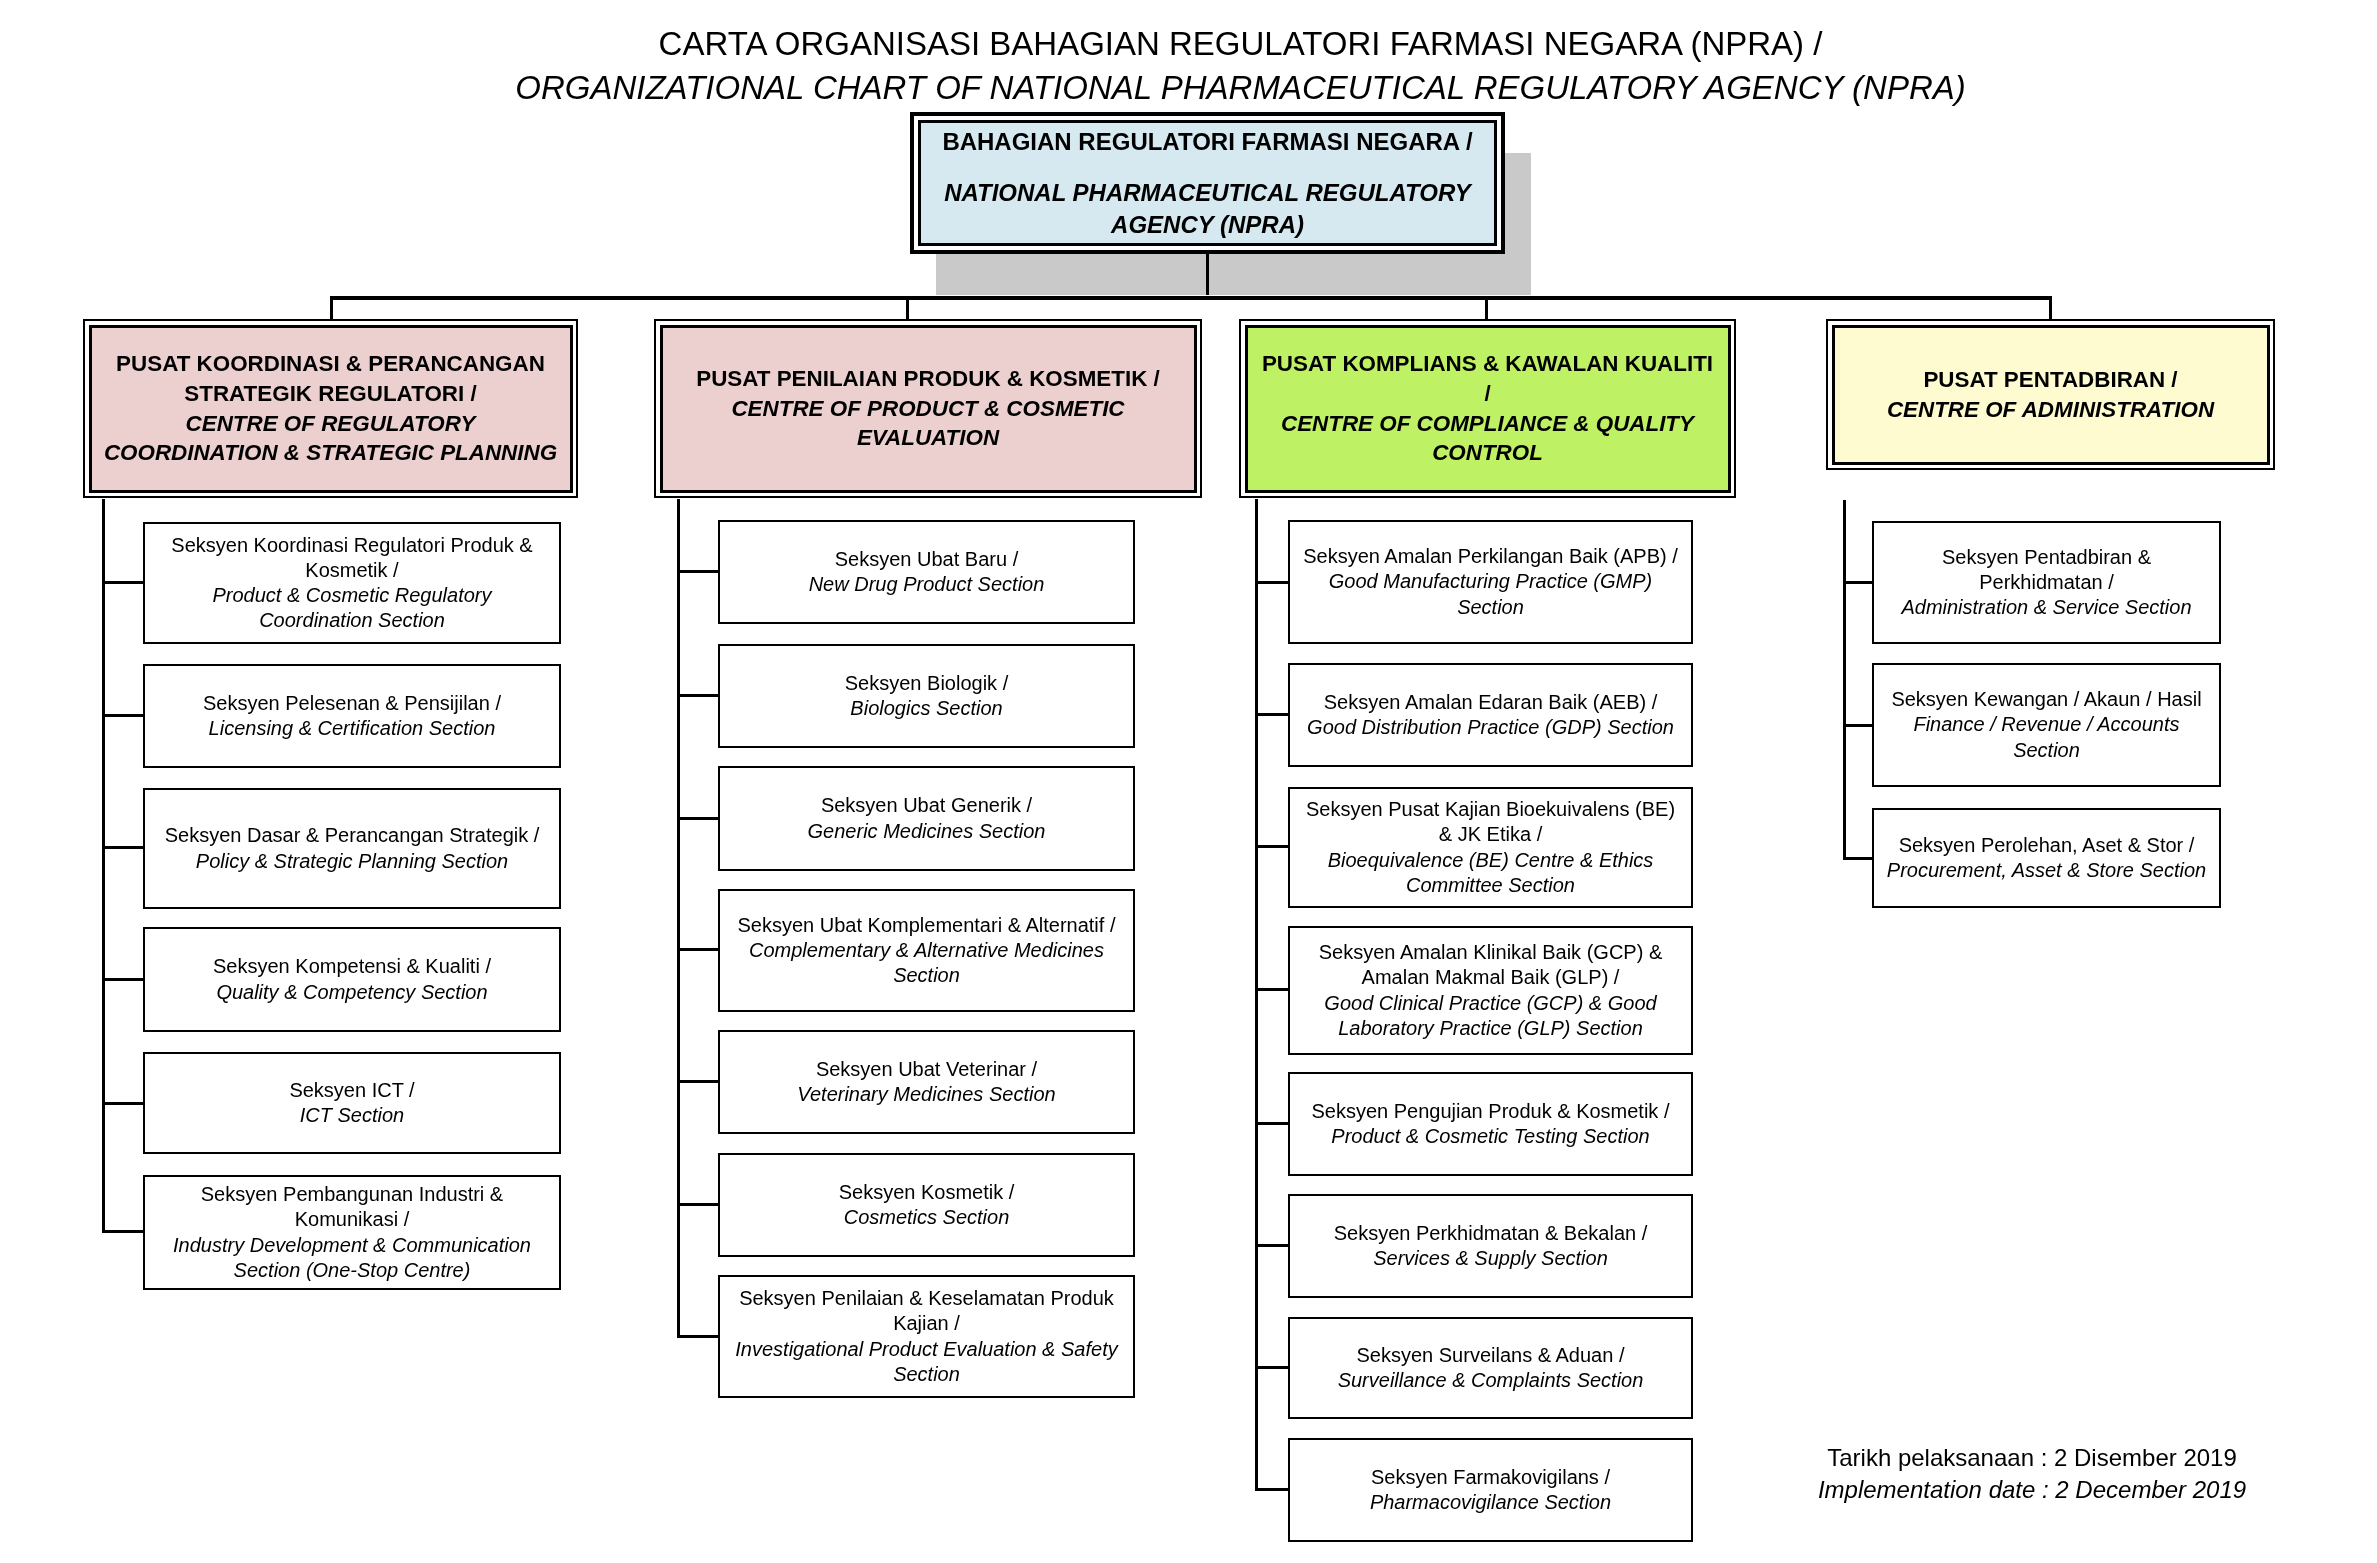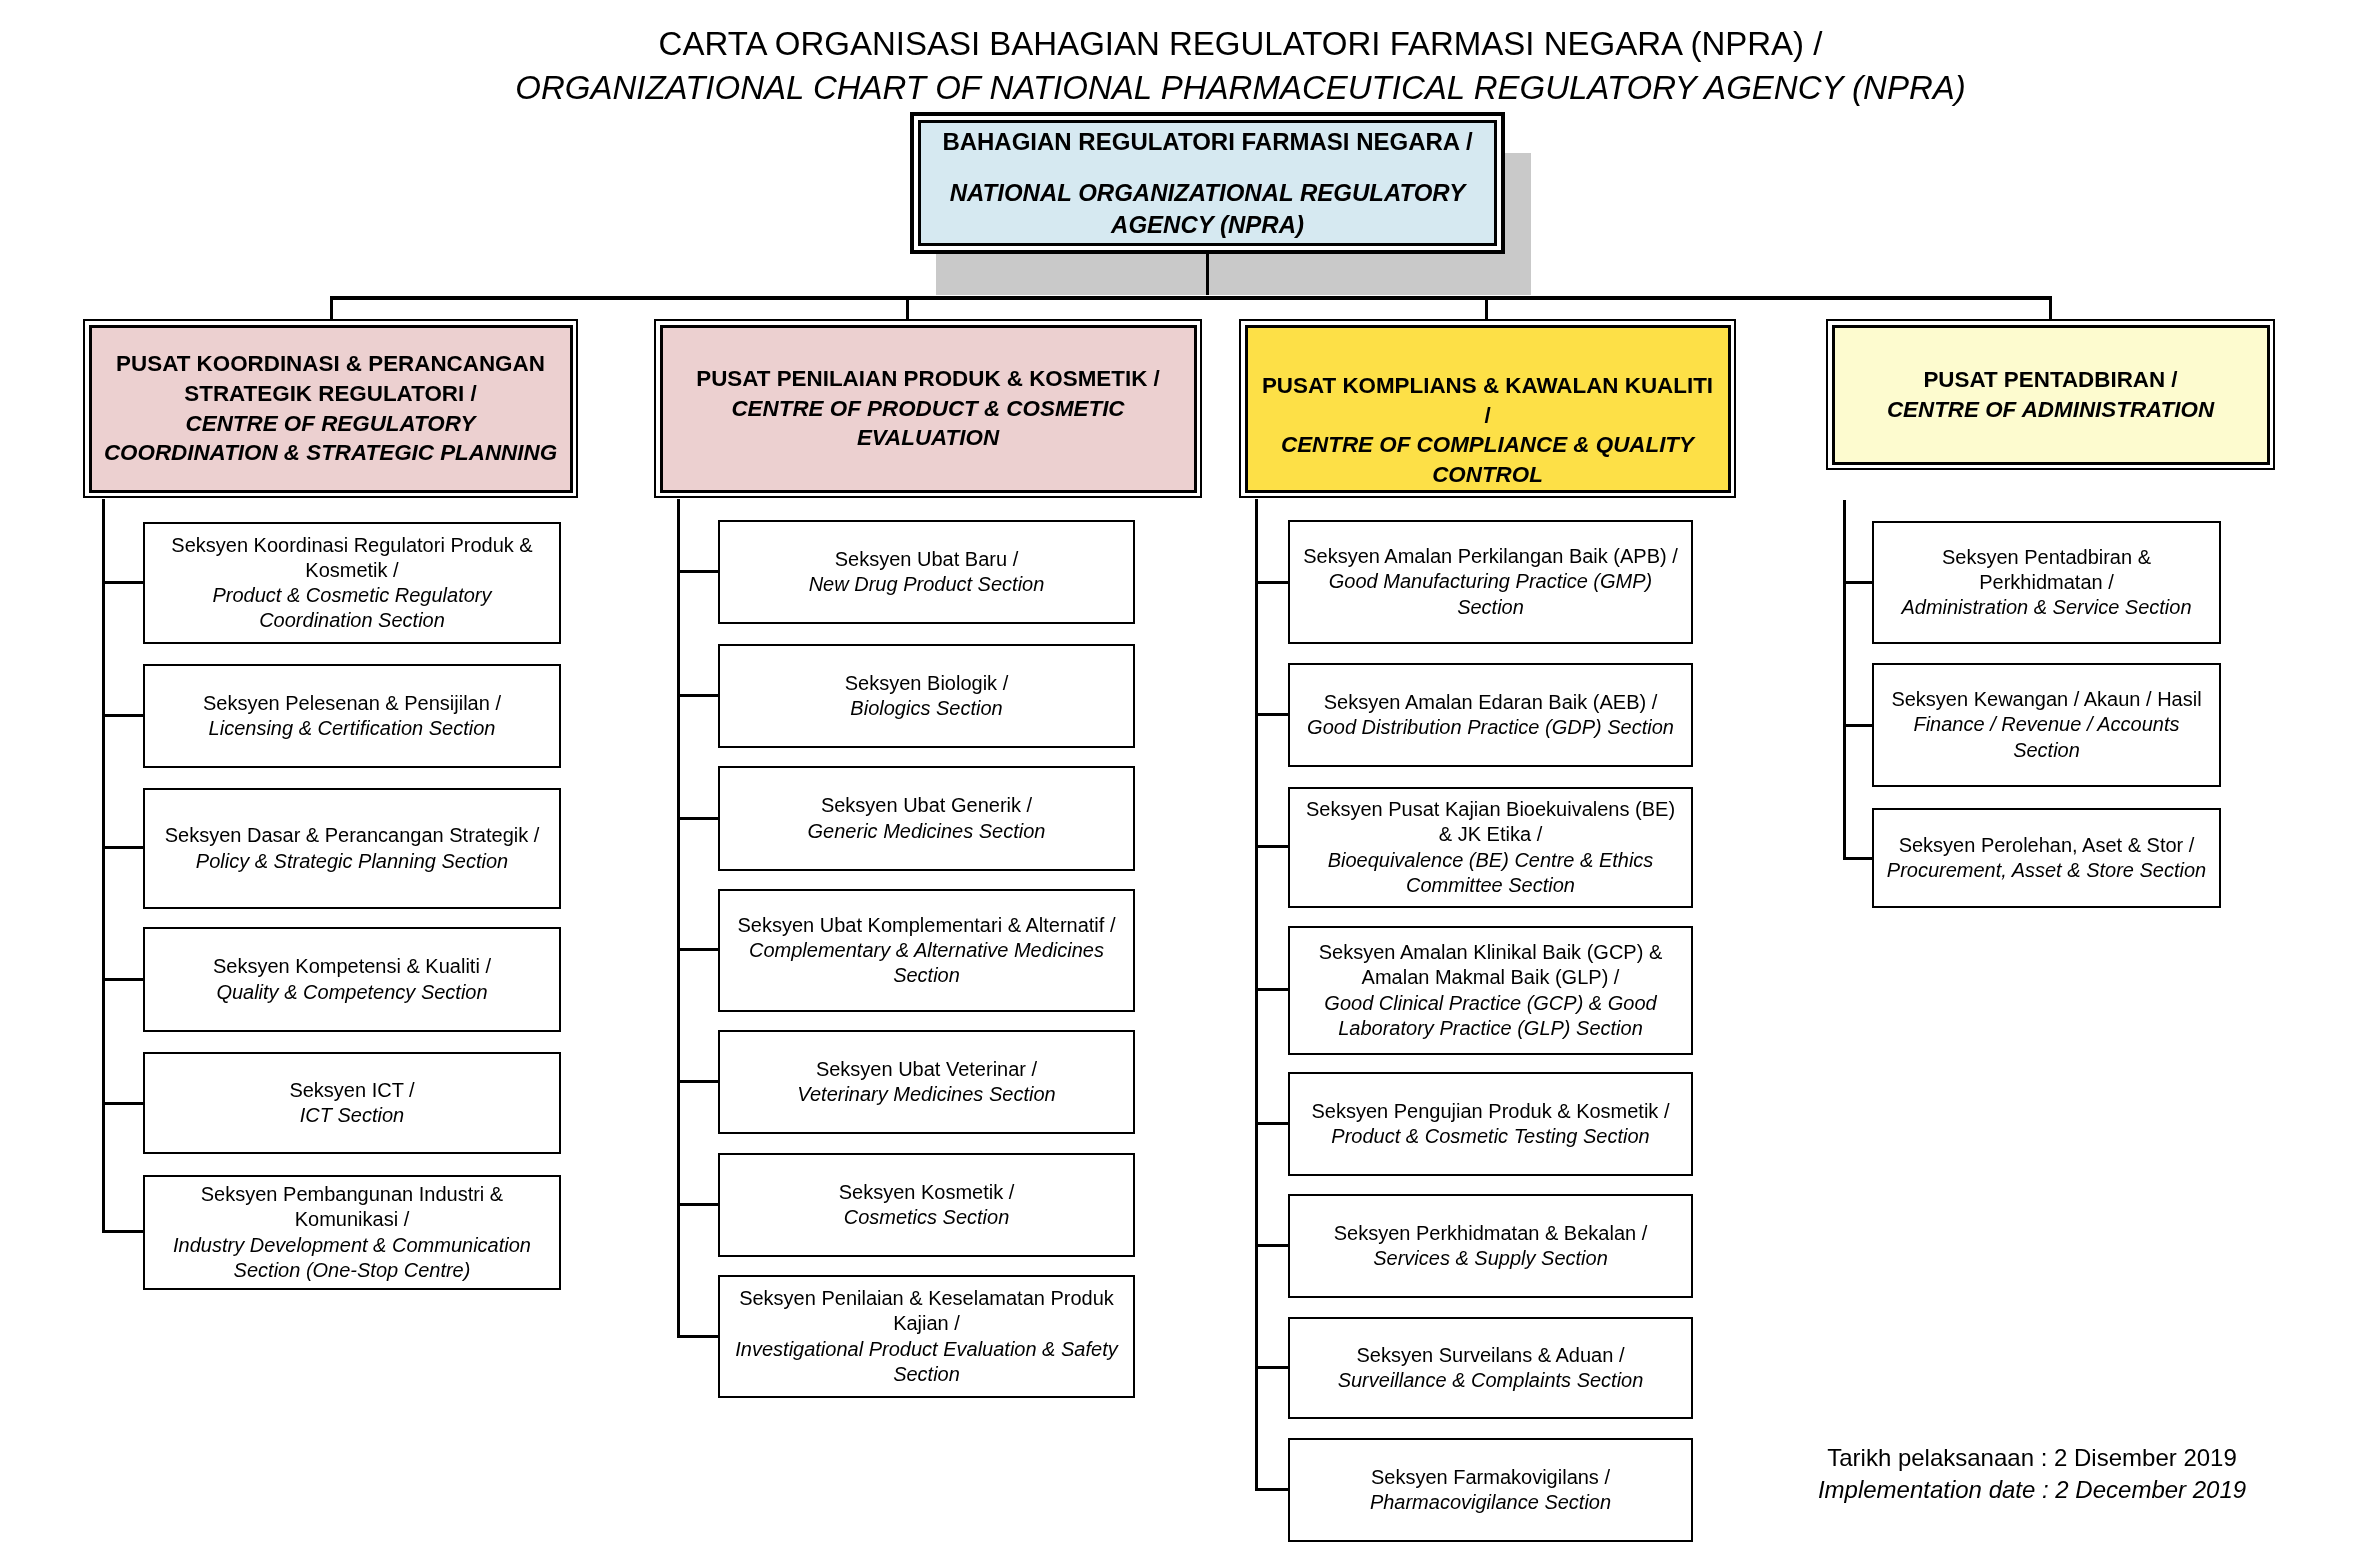--- a/index.html
+++ b/index.html
@@ -36,21 +36,21 @@
 <div class="canvas">
 
   <div class="title">
     <div>CARTA ORGANISASI BAHAGIAN REGULATORI FARMASI NEGARA (NPRA) /</div>
     <div class="it">ORGANIZATIONAL CHART OF NATIONAL PHARMACEUTICAL REGULATORY AGENCY (NPRA)</div>
   </div>
 
   <div class="dbl root-box" style="left:910px;top:112px;width:595px;height:142px">
     <div class="dbl-in" style="background: rgb(214, 233, 241);">
       <div>BAHAGIAN REGULATORI FARMASI NEGARA /</div>
-      <div class="it">NATIONAL ORGANIZATIONAL REGULATORY AGENCY (NPRA)</div>
+      <div class="it">NATIONAL PHARMACEUTICAL REGULATORY AGENCY (NPRA)</div>
     </div>
   </div>
 
   <div class="ln" style="left:1206px;top:254px;width:2.6px;height:41px"></div>
   <div class="ln" style="left:330px;top:296px;width:1722px;height:4.3px"></div>
   <div class="ln" style="left:330px;top:300px;width:2.6px;height:19px"></div>
   <div class="ln" style="left:906px;top:300px;width:2.6px;height:19px"></div>
   <div class="ln" style="left:1485px;top:300px;width:2.6px;height:19px"></div>
   <div class="ln" style="left:2049px;top:300px;width:2.6px;height:19px"></div>
 
@@ -60,21 +60,21 @@
       <div class="it">CENTRE OF REGULATORY COORDINATION &amp; STRATEGIC PLANNING</div>
     </div>
   </div>
   <div class="dbl hdr" style="left:654px;top:319px;width:548px;height:179px">
     <div class="dbl-in" style="background: rgb(236, 208, 208);">
       <div>PUSAT PENILAIAN PRODUK &amp; KOSMETIK /</div>
       <div class="it">CENTRE OF PRODUCT &amp; COSMETIC EVALUATION</div>
     </div>
   </div>
   <div class="dbl hdr" style="left:1239px;top:319px;width:497px;height:179px">
-    <div class="dbl-in" style="background: #fde047; justify-content: flex-end;">
+    <div class="dbl-in" style="background: #bef264;">
       <div>PUSAT KOMPLIANS &amp; KAWALAN KUALITI /</div>
       <div class="it">CENTRE OF COMPLIANCE &amp; QUALITY CONTROL</div>
     </div>
   </div>
   <div class="dbl hdr" style="left:1826px;top:319px;width:449px;height:151px">
     <div class="dbl-in" style="background: rgb(253, 251, 207);">
       <div>PUSAT PENTADBIRAN /</div>
       <div class="it">CENTRE OF ADMINISTRATION</div>
     </div>
   </div>

